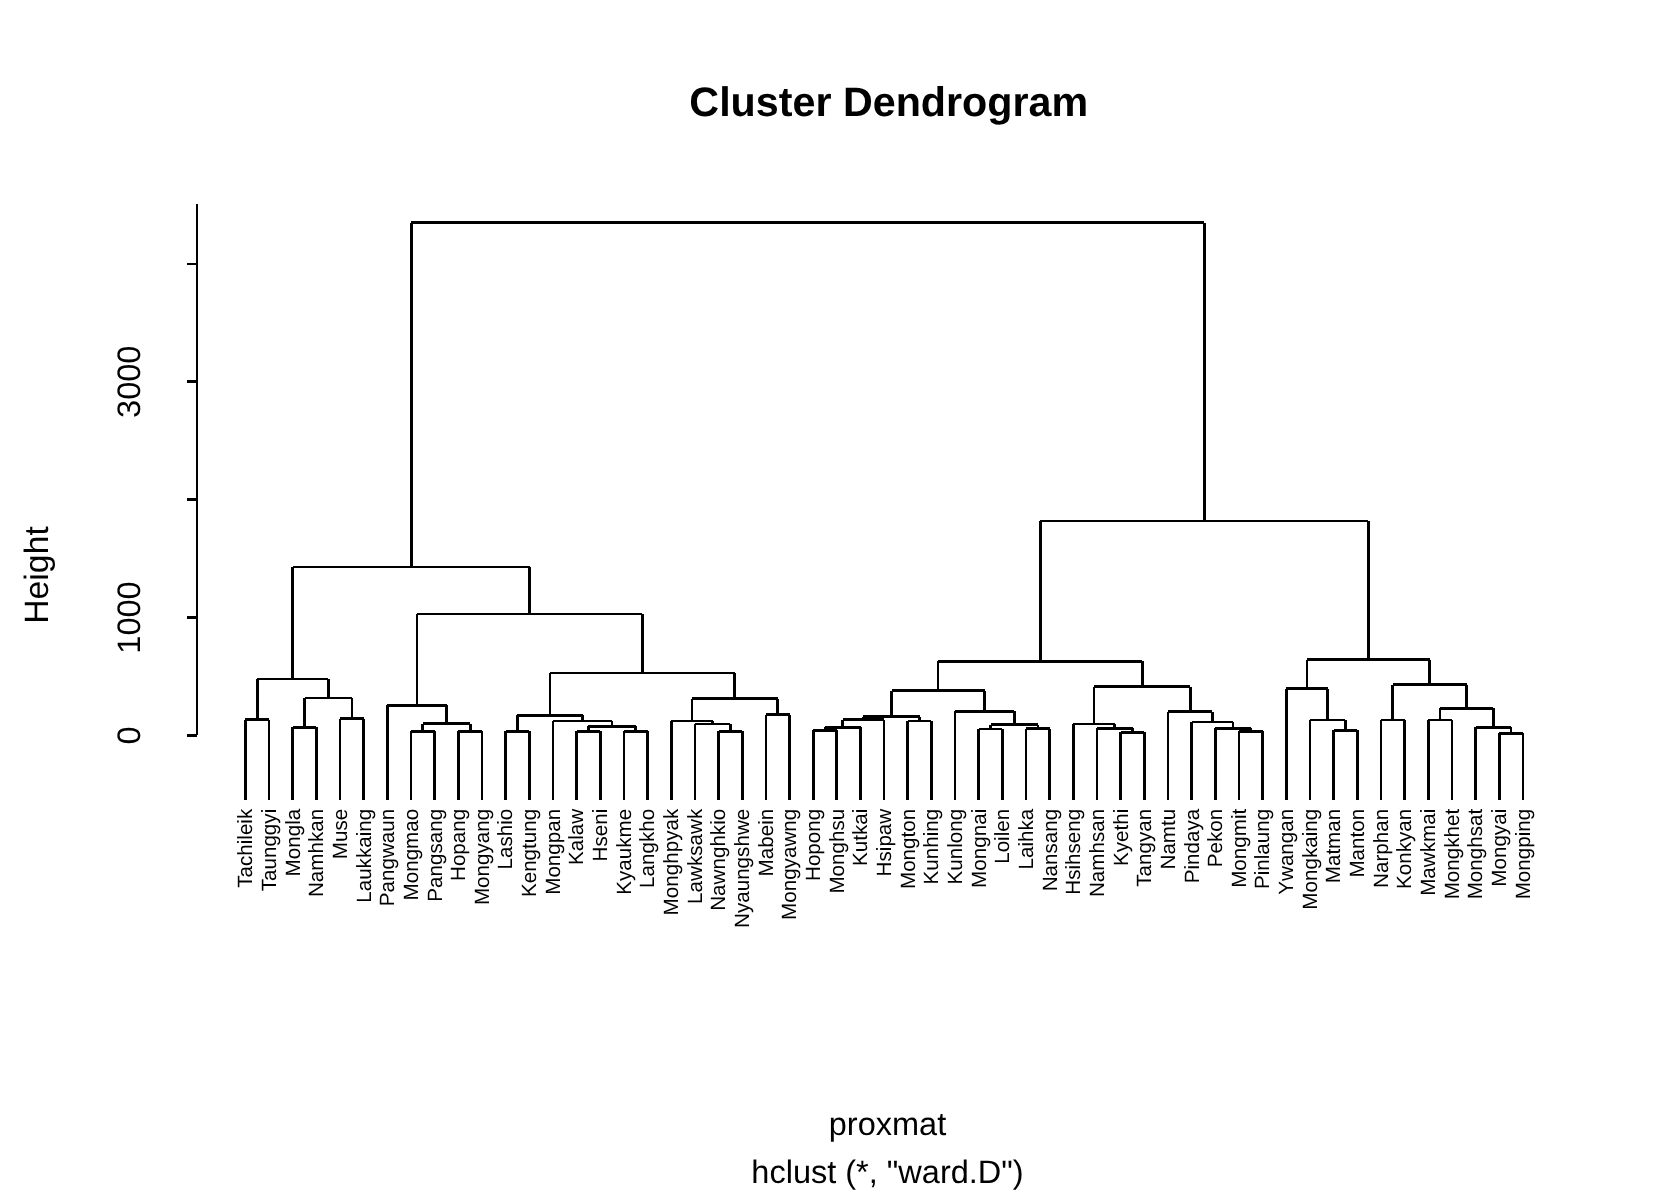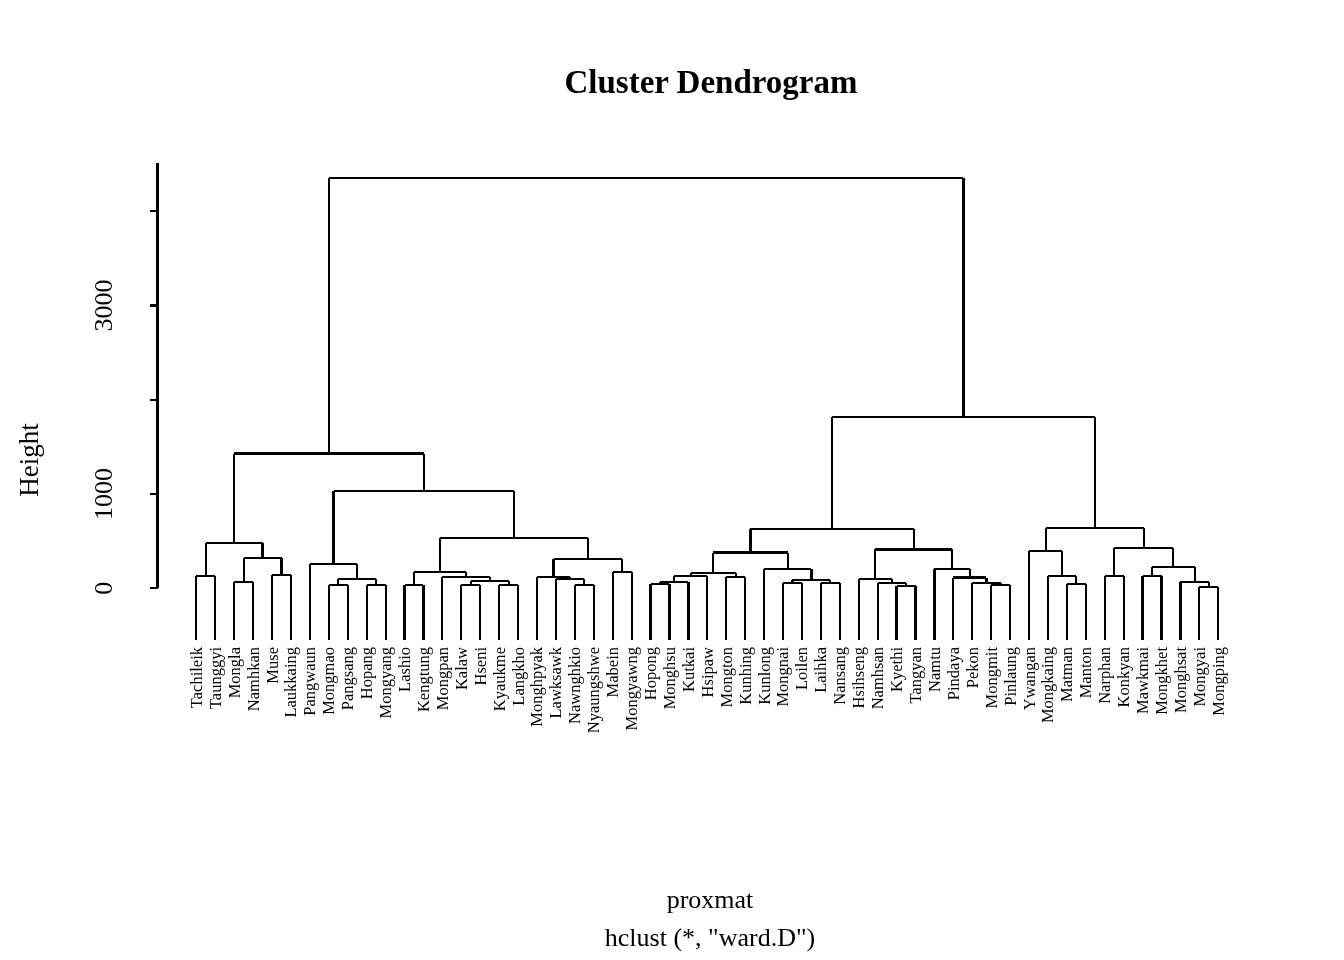--- a/index.html
+++ b/index.html
@@ -1,17 +1,17 @@
 <!DOCTYPE html>
 <html><head>
 <meta charset="utf-8">
 <style>
   html,body{margin:0;padding:0;background:#ffffff;}
   .page{position:relative;width:1344px;height:960px;background:#ffffff;overflow:hidden;
-        font-family:Liberation Serif, serif;}
+        font-family:Liberation Sans, sans-serif;}
   svg text{fill:#000000;}
   .title-text{font-size:33px;font-weight:bold;}
   .axis-num{font-size:26px;}
   .axis-name{font-size:27px;}
   .sub-text{font-size:26px;}
   .leaf-lbl{font-size:16.5px;}
 </style>
 </head>
 <body>
 

